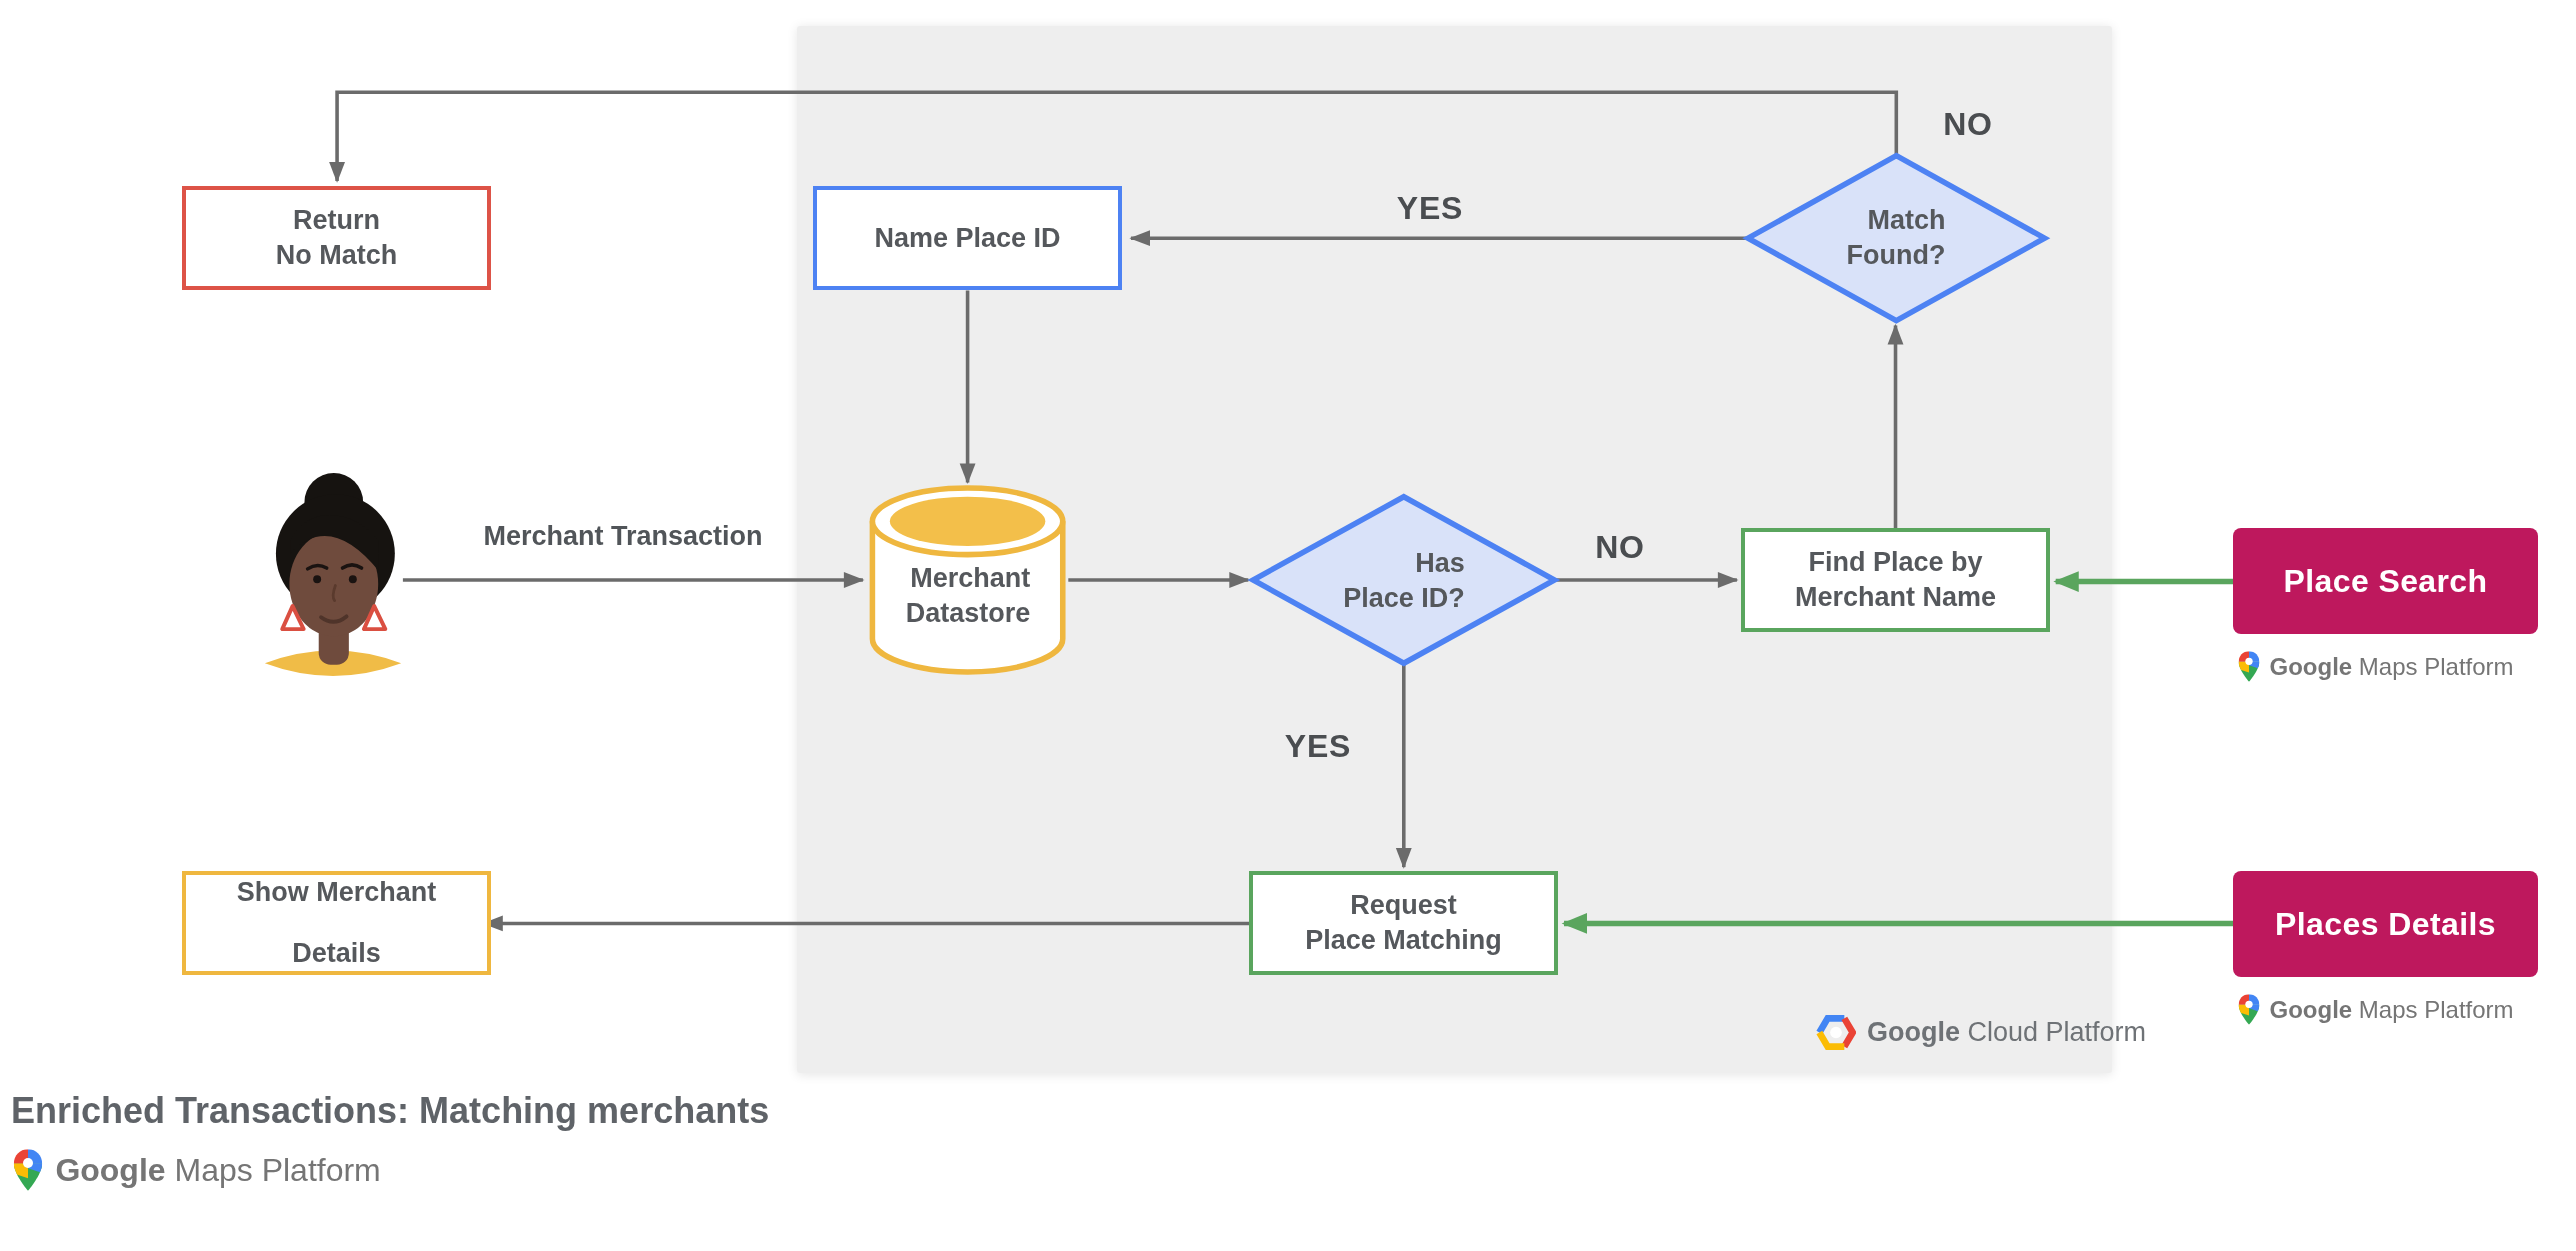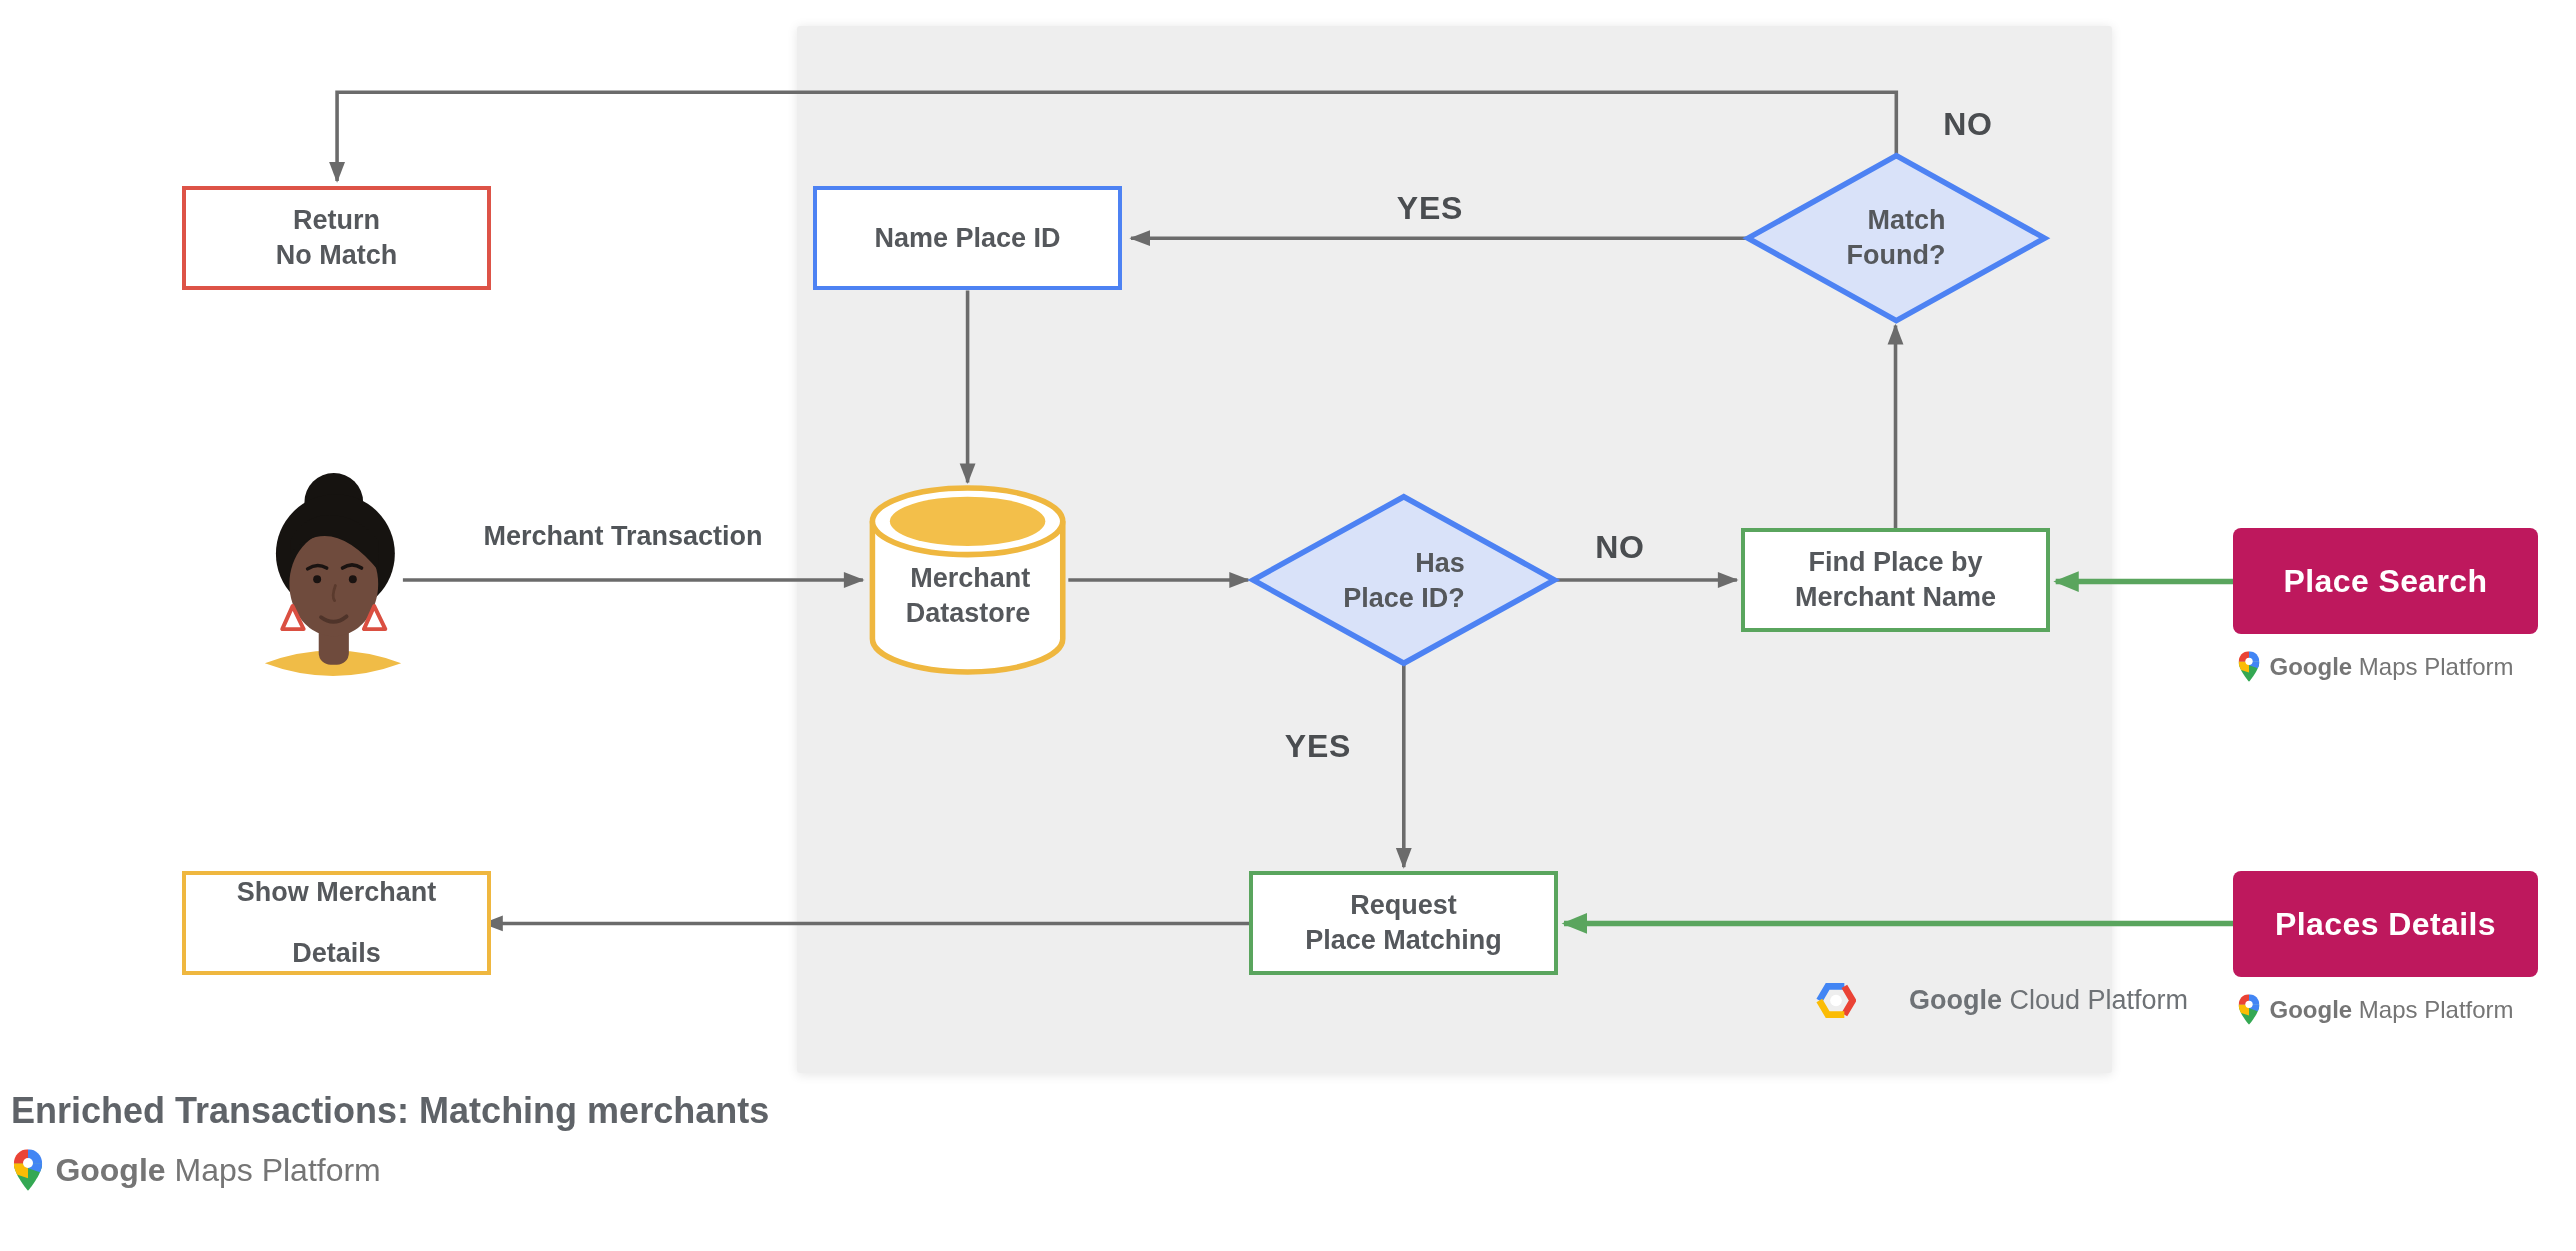--- a/index.html
+++ b/index.html
@@ -195,21 +195,21 @@
         <polygon points="0,18 18,18 18,36 0,30" fill="#fbbc05"></polygon>
         <rect x="0" y="0" width="18" height="18" fill="#ea4335"></rect>
         <rect x="18" y="0" width="18" height="18" fill="#4285f4"></rect>
         <polygon points="18,18 36,18 36,30 18,24" fill="#4285f4"></polygon>
         <circle cx="18" cy="17.5" r="6" fill="#ffffff"></circle>
       </g>
     </svg>
     <span class="txt"><span class="g-strong">Google</span> <span>Maps Platform</span></span>
   </div>
 
-  <div class="logo-row gcp-row" style="left:1816px;top:983px;gap:42px;">
+  <div class="logo-row gcp-row" style="left:1816px;top:1015px;">
     <svg width="40" height="35" viewBox="0 0 48 42">
       <path d="M4,21 L14,4 L34,4" stroke="#4285f4" stroke-width="8" fill="none"></path>
       <path d="M34,4 L44,21 L34,38" stroke="#ea4335" stroke-width="8" fill="none"></path>
       <path d="M34,38 L14,38 L4,21" stroke="#fbbc05" stroke-width="8" fill="none"></path>
       <circle cx="24" cy="21" r="7" fill="#ffffff"></circle>
     </svg>
     <span class="txt"><span class="g-strong">Google</span> <span>Cloud Platform</span></span>
   </div>
 
   <div class="title">Enriched Transactions: Matching merchants</div>

